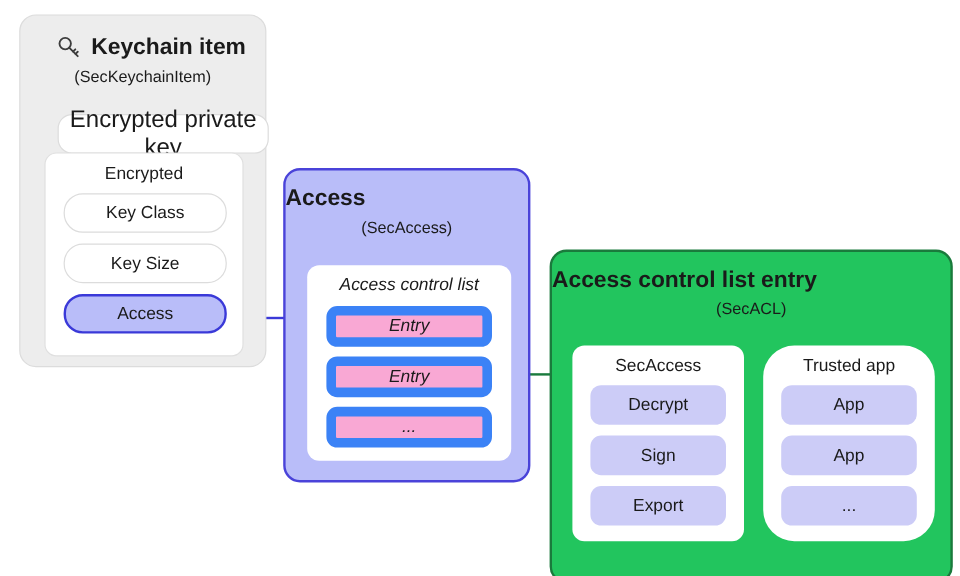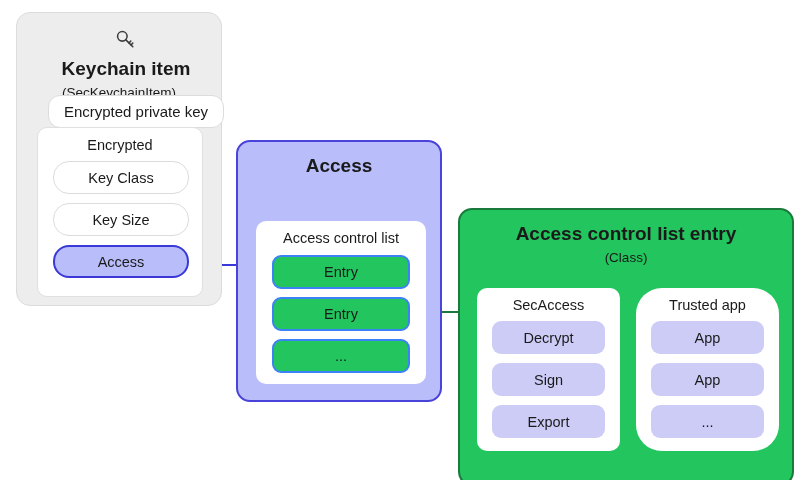--- a/index.html
+++ b/index.html
@@ -64,24 +64,22 @@
     left: 458px;
     top: 208px;
     width: 336px;
     height: 278px;
     background: #22c55e;
     border: 2px solid #1a7a3c;
   }
 
   
   .panel-title {
-    text-align: center;
     font-weight: bold;
     line-height: 1.15;
-    flex-direction: column;
   }
   .panel-sub {
     text-align: center;
     font-size: 13.5px;
     line-height: 1.2;
     color: #1a1a1a;
   }
   #panel-keychain .panel-title {
     font-size: 19px;
     margin-top: 16px;
@@ -132,20 +130,21 @@
     height: 170px;
     border: 1px solid #e0e0e0;
   }
   #card-attributes .card-label { margin-top: 9px; }
 
   #card-acl-list {
     left: 18px;
     top: 79px;
     width: 170px;
     height: 163px;
+    font-style: italic;
   }
   #card-acl-list .card-label { margin-top: 9px; }
 
   #card-operations {
     left: 17px;
     top: 78px;
     width: 143px;
     height: 163px;
   }
   #card-operations .card-label { margin-top: 9px; }
@@ -172,35 +171,35 @@
   }
   .chip-white {
     background: #ffffff;
     border: 1px solid #dcdcdc;
   }
   .chip-blue {
     background: #b9bdf9;
     border: 2px solid #3a39d8;
   }
   .chip-green {
-    background: #22c55e;
-    border: 2px solid #3b82f6;
+    background: #f9a8d4;
+    border: 8px solid #3b82f6;
   }
   .chip-lavender {
     background: #ccccf7;
     border: none;
   }
 
   #chip-private-key {
     position: absolute;
     left: 31px;
     top: 82px;
     width: 176px;
     height: 33px;
-    font-size: 15px;
+    font-size: 20px;
     border-radius: 12px;
   }
 
   .attr-chip {
     position: absolute;
     left: 15px;
     width: 136px;
     height: 33px;
     border-radius: 16px;
   }
@@ -264,36 +263,37 @@
 
       <div class="chip chip-white attr-chip" id="attr-keysize">Key Size</div>
 
       <div class="chip chip-blue attr-chip" id="attr-access">Access</div>
     </div>
   </div>
 
   <div class="panel" id="panel-access">
 
     <div class="panel-title">Access</div>
+    <div class="panel-sub">(SecAccess)</div>
 
     <div class="card" id="card-acl-list">
       <div class="card-label">Access control list</div>
 
       <div class="chip chip-green entry-chip" id="entry-1">Entry</div>
 
       <div class="chip chip-green entry-chip" id="entry-2">Entry</div>
 
       <div class="chip chip-green entry-chip" id="entry-3">...</div>
     </div>
   </div>
 
   <div class="panel" id="panel-acl">
 
     <div class="panel-title">Access control list entry</div>
-    <div class="panel-sub">(Class)</div>
+    <div class="panel-sub">(SecACL)</div>
 
     <div class="card" id="card-operations">
       <div class="card-label">SecAccess</div>
 
       <div class="chip chip-lavender op-chip" id="op-decrypt">Decrypt</div>
 
       <div class="chip chip-lavender op-chip" id="op-sign">Sign</div>
 
       <div class="chip chip-lavender op-chip" id="op-export">Export</div>
     </div>

